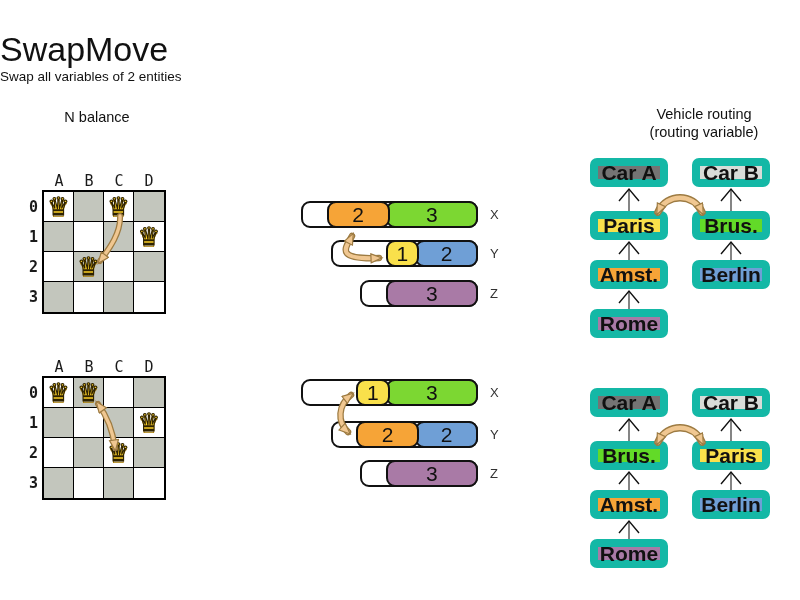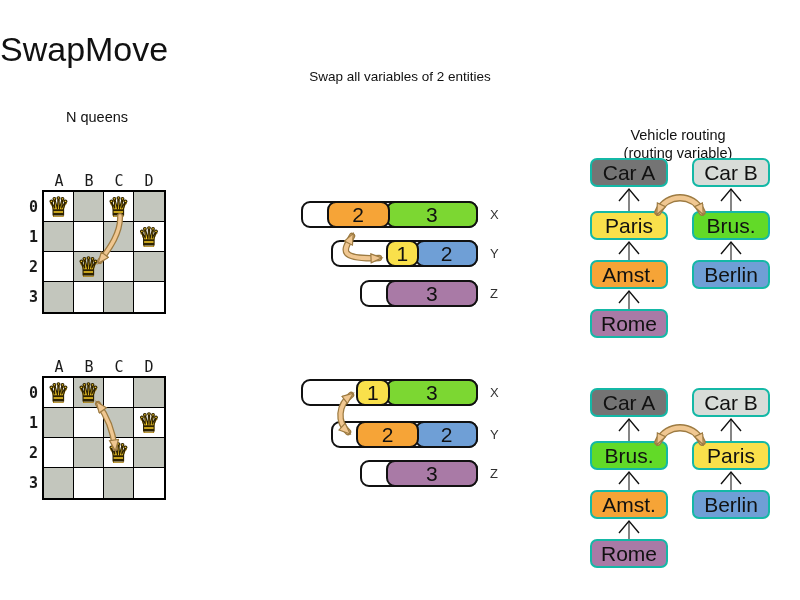--- a/index.html
+++ b/index.html
@@ -1,56 +1,56 @@
 <!DOCTYPE html>
 <html><head>
 <meta charset="utf-8">
 <style>
   html,body{margin:0;padding:0;background:#fff;}
   #canvas{position:relative;width:800px;height:600px;background:#fff;overflow:hidden;
           font-family:"Liberation Sans",sans-serif;color:#111;}
   .abs{position:absolute;}
   #title{left:0;top:30px;width:800px;text-align:left;font-size:34px;color:#111;}
-  #subtitle{left:0;top:69px;width:800px;text-align:center;font-size:13.5px;color:#111;}
+  #subtitle{left:0;top:69px;width:800px;text-align:left;font-size:13.5px;color:#111;}
   .col-header{font-size:14.5px;text-align:center;line-height:18px;color:#111;}
   #hdr-nqueens{left:37px;top:108px;width:120px;}
   #hdr-cloud{left:328px;top:110px;width:140px;}
-  #hdr-vehicle{left:598px;top:105px;width:160px;margin-top:21px;}
+  #hdr-vehicle{left:624px;top:105px;width:160px;}
   
   .board{border:2px solid #000;display:grid;grid-template-columns:repeat(4,30px);
          grid-template-rows:repeat(4,30px);box-sizing:content-box;background:#fff;}
   .cell{box-sizing:border-box;display:flex;align-items:center;justify-content:center;}
   .cell.dark{background:#c3c6bd;}
   .cell.bR{border-right:1px solid #000;}
   .cell.bB{border-bottom:1px solid #000;}
   .queen{font-family:"DejaVu Sans",sans-serif;font-size:25px;color:#ffd327;
          -webkit-text-stroke:1.1px #2e2200;text-shadow:0 1.5px 0 #a87b00;line-height:1;}
   .blabel{font-family:"DejaVu Sans Mono",monospace;font-size:15px;color:#1a1a1a;
           text-align:center;line-height:16px;}
   .rlabel{font-family:"DejaVu Sans Mono",monospace;font-size:15px;font-weight:bold;
           color:#1a1a1a;text-align:right;line-height:30px;}
   
   .cbar{background:#fff;border:2px solid #111;border-radius:9px;box-sizing:border-box;}
   .cblock{position:absolute;top:-2px;height:27px;border:2px solid #111;border-radius:9px;
           box-sizing:border-box;display:flex;align-items:center;justify-content:center;
           font-size:21px;color:#111;}
   .claxis{font-size:13px;color:#333;line-height:27px;}
   
-  .vbox{border:2px solid #14b8a6;border-radius:7px;box-sizing:border-box;
-        display:flex;align-items:center;justify-content:center;font-size:21px;color:#111;}
+  .vbox{border:8px solid #14b8a6;border-radius:7px;box-sizing:border-box;
+        display:flex;align-items:center;justify-content:center;font-size:21px;color:#111;font-weight:bold;}
   svg{display:block;}
 </style>
 </head>
 <body>
 
 <div id="canvas">
   <div class="abs" id="title">SwapMove</div>
   <div class="abs" id="subtitle">Swap all variables of 2 entities</div>
 
-  <div class="abs col-header" id="hdr-nqueens">N queens</div>
+  <div class="abs col-header" id="hdr-nqueens">N balance</div>
   <div class="abs col-header" id="hdr-vehicle">
     <span>Vehicle routing</span><br>
     <span>(routing variable)</span>
   </div>
 
   <div id="nqueens-layer">
       <div class="abs blabel" style="left: 44px; top: 173px; width: 30px;">A</div>
       <div class="abs blabel" style="left: 74px; top: 173px; width: 30px;">B</div>
       <div class="abs blabel" style="left: 104px; top: 173px; width: 30px;">C</div>
       <div class="abs blabel" style="left: 134px; top: 173px; width: 30px;">D</div>

